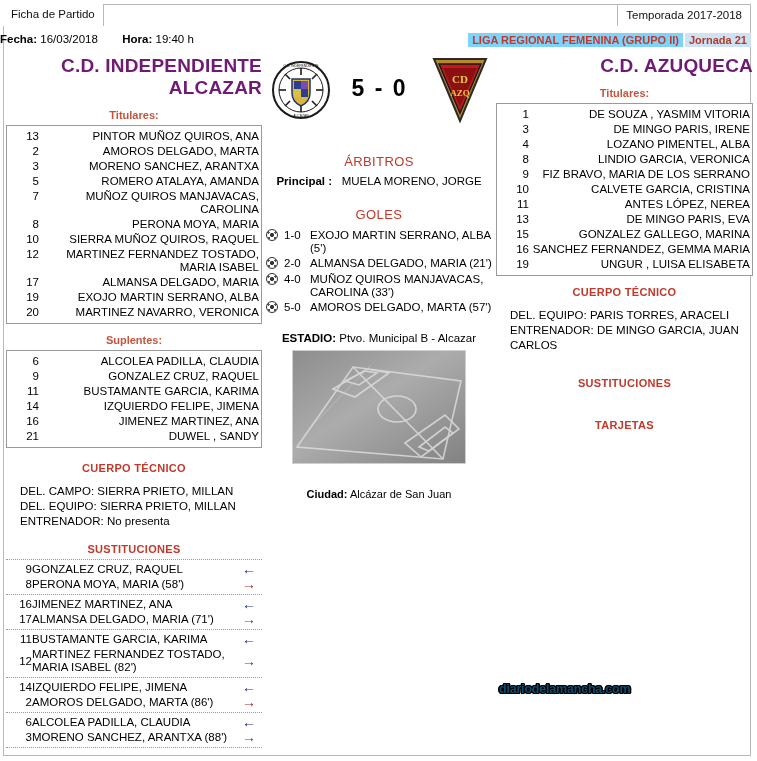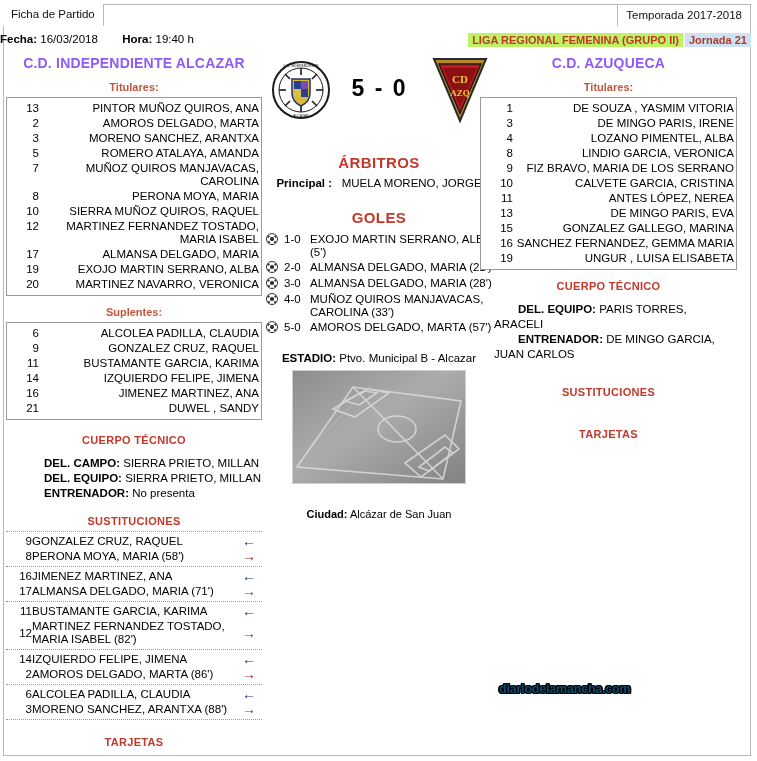--- a/index.html
+++ b/index.html
@@ -70,46 +70,46 @@
   .liga-banner {
     position: absolute;
     right: 6px; top: -1px;
     height: 16px;
     line-height: 16px;
     white-space: nowrap;
     font-size: 11px;
     font-weight: bold;
   }
   .liga-name {
-    background: #bef264;
+    background: #7dd3fc;
     color: #c0392b;
     padding: 1px 4px;
   }
   .jornada {
     background: #cfe2f3;
     color: #b03a2e;
     padding: 1px 4px;
     margin-left: 2px;
   }
 
   
   .col {
     position: absolute;
     top: 55px;
   }
   .col-left  { left: 6px;   width: 256px; }
   .col-mid   { left: 266px; width: 226px; }
-  .col-right { left: 480px; width: 257px; }
+  .col-right { left: 496px; width: 257px; }
 
   .team-title {
-    text-align: center;
-    font-size: 14px;
+    text-align: right;
+    font-size: 19px;
     font-weight: bold;
     letter-spacing: 0.2px;
-    color: #8b5cf6;
+    color: #701a75;
     margin: 0 0 10px 0;
   }
   .section-lbl {
     text-align: center;
     font-size: 11px;
     font-weight: bold;
     color: #c4553c;
     margin: 0 0 4px 0;
   }
   .section-lbl.red { color: #c0392b; }
@@ -139,21 +139,21 @@
   }
   td.nm { text-align: right; margin-left: 36px; }
 
   
   .staff {
     margin: 10px 0 0 0;
     font-size: 11.5px;
     line-height: 15px;
   }
   .staff .row { padding-left: 14px; text-indent: 0; }
-  .staff b { font-weight: bold; margin-left: 24px; }
+  .staff b { font-weight: normal; }
 
   
   .subs { margin-top: 2px; }
   .sub-pair {
     border-bottom: 1px dotted #999;
     padding: 2px 0 2px 0;
   }
   .sub-pair:first-child { border-top: 1px dotted #999; }
   table.subtbl { width: 100%; border-collapse: collapse; font-size: 11.5px; }
   table.subtbl td { vertical-align: middle; line-height: 13px; padding: 1px 0; }
@@ -181,22 +181,22 @@
     left: 1px; right: 0; top: 20px;
     text-align: center;
     font-size: 23px;
     font-weight: bold;
     letter-spacing: 2px;
     color: #000;
   }
 
   .mid-lbl {
     text-align: center;
-    font-weight: bold;
-    font-size: 15px;
+    font-weight: normal;
+    font-size: 13px;
     color: #c0392b;
     margin: 23px 0 6px 0;
     letter-spacing: .4px;
   }
   .ref-line {
     text-align: center;
     font-size: 11.5px;
     margin-bottom: 4px;
   }
   .ref-line b { font-weight: bold; }
@@ -522,25 +522,20 @@
             <td class="gscore">1-0</td>
             <td class="gname">EXOJO MARTIN SERRANO, ALBA (5')</td>
           </tr>
           <tr>
             <td class="gball"><span class="ball"></span></td>
             <td class="gscore">2-0</td>
             <td class="gname">ALMANSA DELGADO, MARIA (21')</td>
           </tr>
           <tr>
             <td class="gball"><span class="ball"></span></td>
-            <td class="gscore">3-0</td>
-            <td class="gname">ALMANSA DELGADO, MARIA (28')</td>
-          </tr>
-          <tr>
-            <td class="gball"><span class="ball"></span></td>
             <td class="gscore">4-0</td>
             <td class="gname">MUÑOZ QUIROS MANJAVACAS, CAROLINA (33')</td>
           </tr>
           <tr>
             <td class="gball"><span class="ball"></span></td>
             <td class="gscore">5-0</td>
             <td class="gname">AMOROS DELGADO, MARTA (57')</td>
           </tr>
         </tbody>
     </table>

